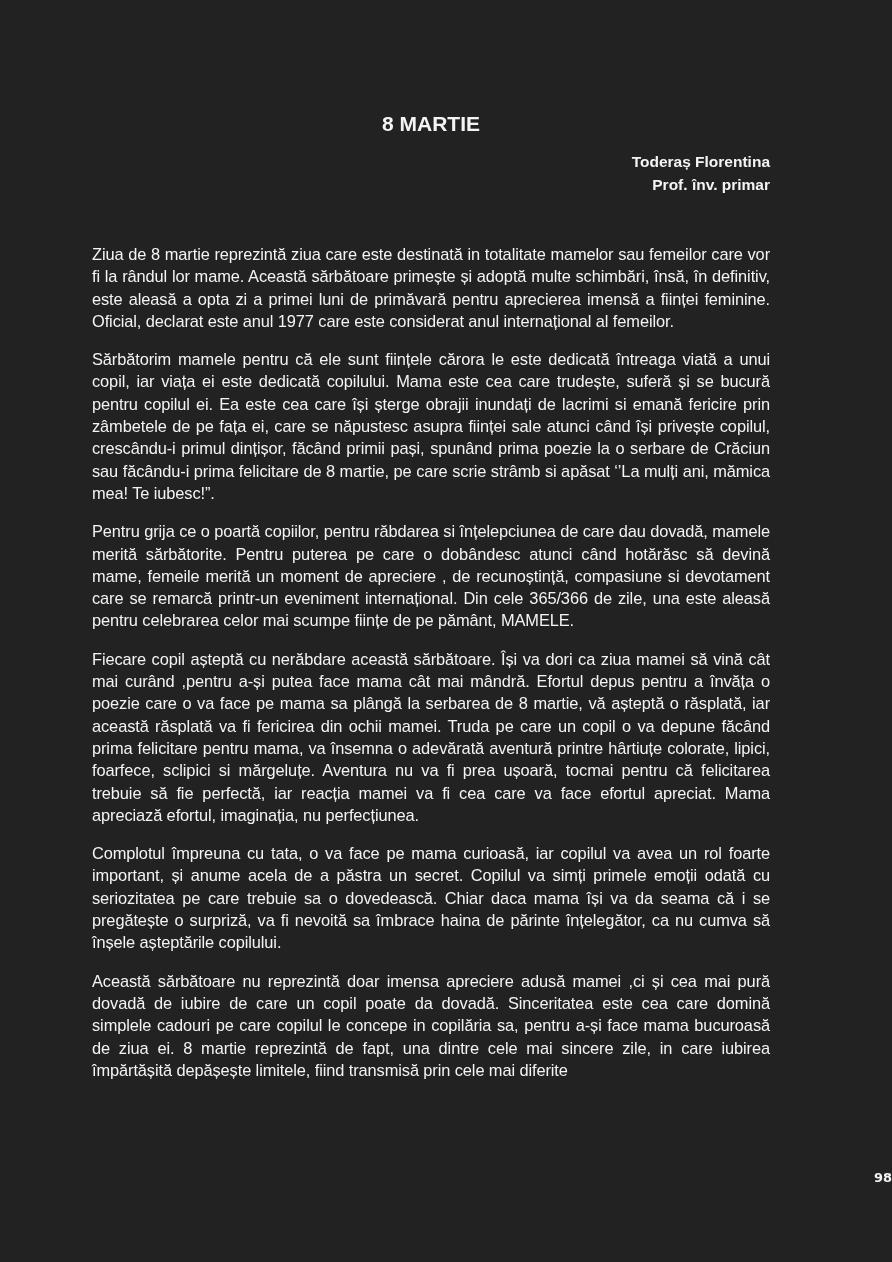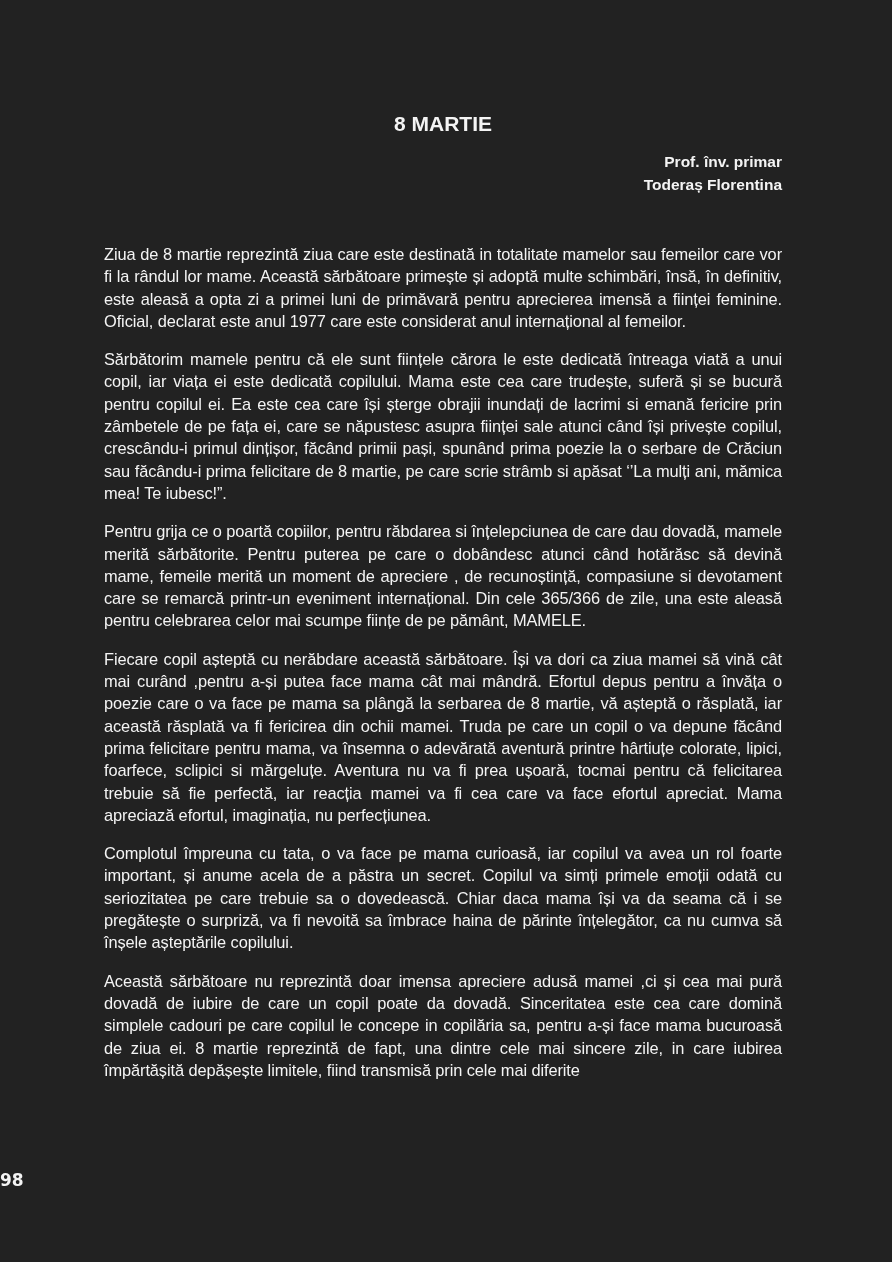--- a/index.html
+++ b/index.html
@@ -6,21 +6,21 @@
   body {
     width: 892px; height: 1262px;
     background: #222222;
     color: #f4f4f4;
     font-family: "Liberation Sans", sans-serif;
     position: relative;
     overflow: hidden;
   }
   .page {
     position: absolute;
-    left: 104px;
+    left: 92px;
     top: 108px;
     width: 678px;
   }
   .title {
     text-align: center;
     font-weight: bold;
     font-size: 21px;
     margin: 0;
     line-height: 32px;
     padding-left: 0;
@@ -40,35 +40,35 @@
     margin: 16px 0 11px 0;
     font-size: 16.4px;
     line-height: 22.3px;
     text-align: justify;
     letter-spacing: -0.1px;
   }
   .page-number {
     position: absolute;
     left: 0; right: 0;
     top: 1170px;
-    text-align: left;
+    text-align: right;
     font-weight: bold;
-    font-size: 17px;
+    font-size: 13px;
     font-family: "DejaVu Sans", sans-serif;
   }
 </style>
 </head>
 <body>
 
 <div class="page">
   <h1 class="title">8 MARTIE</h1>
 
   <div class="author">
+    <div>Toderaș Florentina</div>
     <div>Prof. înv. primar</div>
-    <div>Toderaș Florentina</div>
   </div>
 
   <div class="body-text">
     <p>Ziua de 8 martie reprezintă ziua care este destinată in totalitate mamelor sau femeilor care vor fi la rândul lor mame. Această sărbătoare primește și adoptă multe schimbări, însă, în definitiv, este aleasă a opta zi a primei luni de primăvară pentru aprecierea imensă a ființei feminine. Oficial, declarat este anul 1977 care este considerat anul internațional al femeilor.</p>
     <p>Sărbătorim mamele pentru că ele sunt ființele cărora le este dedicată întreaga viată a unui copil, iar viața ei este dedicată copilului. Mama este cea care trudește, suferă și se bucură pentru copilul ei. Ea este cea care își șterge obrajii inundați de lacrimi si emană fericire prin zâmbetele de pe fața ei, care se năpustesc asupra ființei sale atunci când își privește copilul, crescându-i primul dințișor, făcând primii pași, spunând prima poezie la o serbare de Crăciun sau făcându-i prima felicitare de 8 martie, pe care scrie strâmb si apăsat ‘’La mulți ani, mămica mea! Te iubesc!”.</p>
     <p>Pentru grija ce o poartă copiilor, pentru răbdarea si înțelepciunea de care dau dovadă, mamele merită sărbătorite. Pentru puterea pe care o dobândesc atunci când hotărăsc să devină mame, femeile merită un moment de apreciere , de recunoștință, compasiune si devotament care se remarcă printr-un eveniment internațional. Din cele 365/366 de zile, una este aleasă pentru celebrarea celor mai scumpe ființe de pe pământ, MAMELE.</p>
     <p>Fiecare copil așteptă cu nerăbdare această sărbătoare. Își va dori ca ziua mamei să vină cât mai curând ,pentru a-și putea face mama cât mai mândră. Efortul depus pentru a învăța o poezie care o va face pe mama sa plângă la serbarea de 8 martie, vă așteptă o răsplată, iar această răsplată va fi fericirea din ochii mamei. Truda pe care un copil o va depune făcând prima felicitare pentru mama, va însemna o adevărată aventură printre hârtiuțe colorate, lipici, foarfece,  sclipici si mărgeluțe. Aventura nu va fi prea ușoară, tocmai pentru că felicitarea trebuie să fie perfectă, iar reacția mamei va fi  cea care va face efortul apreciat. Mama apreciază efortul, imaginația, nu perfecțiunea.</p>
     <p>Complotul împreuna cu tata, o va face pe mama curioasă, iar copilul va avea un rol foarte important, și anume acela de a păstra un secret. Copilul va simți primele emoții odată cu  seriozitatea pe care trebuie sa o dovedească.  Chiar daca mama își va da seama că i se pregătește o surpriză, va fi nevoită sa  îmbrace  haina de părinte înțelegător, ca nu cumva să înșele  așteptările copilului.</p>
     <p>Această sărbătoare nu reprezintă doar imensa apreciere adusă mamei ,ci și cea mai pură dovadă de iubire de care un copil poate da dovadă. Sinceritatea este cea care domină simplele cadouri pe care copilul le concepe in copilăria sa, pentru a-și face mama bucuroasă de ziua ei. 8 martie reprezintă de fapt, una dintre cele mai sincere zile, in care iubirea împărtășită depășește limitele, fiind transmisă prin cele mai diferite</p>
   </div>

